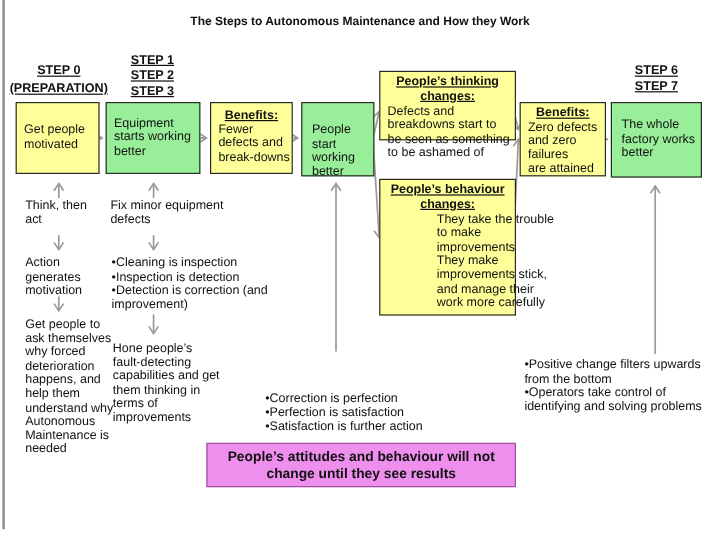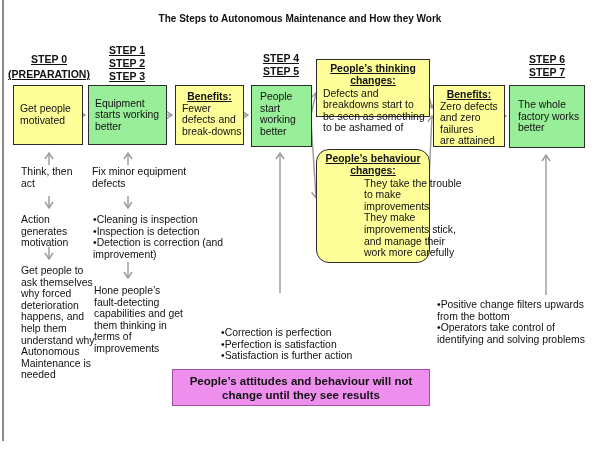--- a/index.html
+++ b/index.html
@@ -58,22 +58,20 @@
 
   <div class="edge"></div>
 
   <div class="title">The Steps to Autonomous Maintenance and How they Work</div>
 
   <div class="stephdr" style="left:4px;top:52px;width:90px;line-height:15px;">STEP 0
 (PREPARATION)</div>
   <div class="stephdr" style="left:92px;top:44px;width:70px;">STEP 1
 STEP 2
 STEP 3</div>
-  <div class="stephdr" style="left:246px;top:52px;width:70px;">STEP 4
-STEP 5</div>
   <div class="stephdr" style="left:512px;top:53px;width:70px;">STEP 6
 STEP 7</div>
 
   <div class="box yellow vcenter" style="left:13px;top:85px;width:70px;height:60px;">
     <div class="box-bd">Get people
 motivated</div>
   </div>
 
   <div class="box green vcenter" style="left:88px;top:85px;width:79px;height:60px;">
     <div class="box-bd">Equipment
@@ -82,36 +80,36 @@
   </div>
 
   <div class="box yellow" style="left:175px;top:85px;width:69px;height:60px;">
     <div class="box-hd" style="padding-top:5px;">Benefits:</div>
     <div class="box-bd">Fewer
 defects and
 break-downs</div>
   </div>
 
   <div class="box green" style="left:251px;top:85px;width:61px;height:62px;">
-    <div class="box-bd" style="padding-top:5px;padding-left:8px;">People
+    <div class="box-bd" style="padding-top:17px;padding-left:8px;">People
 start
 working
 better</div>
   </div>
 
   <div class="box yellow" style="left:316px;top:59px;width:114px;height:58px;">
     <div class="box-hd" style="padding-top:3px;line-height:11.8px;">People’s thinking
 changes:</div>
     <div class="box-bd" style="padding-top:1px;">Defects and
 breakdowns start to
 be seen as something
 to be ashamed of</div>
   </div>
 
-  <div class="box yellow" style="left:316px;top:149px;width:114px;height:114px;border-radius:13px;">
+  <div class="box yellow" style="left:316px;top:149px;width:114px;height:114px;">
     <div class="box-hd" style="padding-top:3px;line-height:11.8px;">People’s behaviour
 changes:</div>
     <div class="box-bd" style="padding-top:1px;padding-left:47px;">They take the trouble
 to make
 improvements
 They make
 improvements stick,
 and manage their
 work more carefully</div>
   </div>

